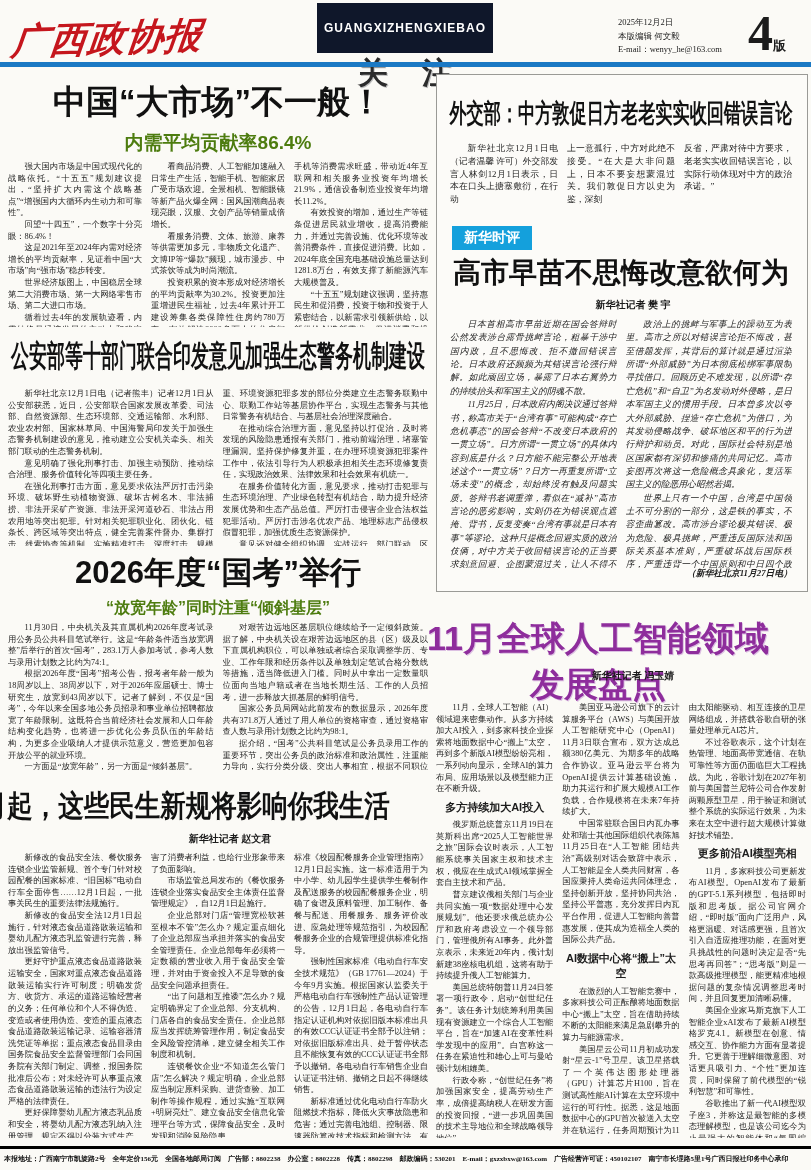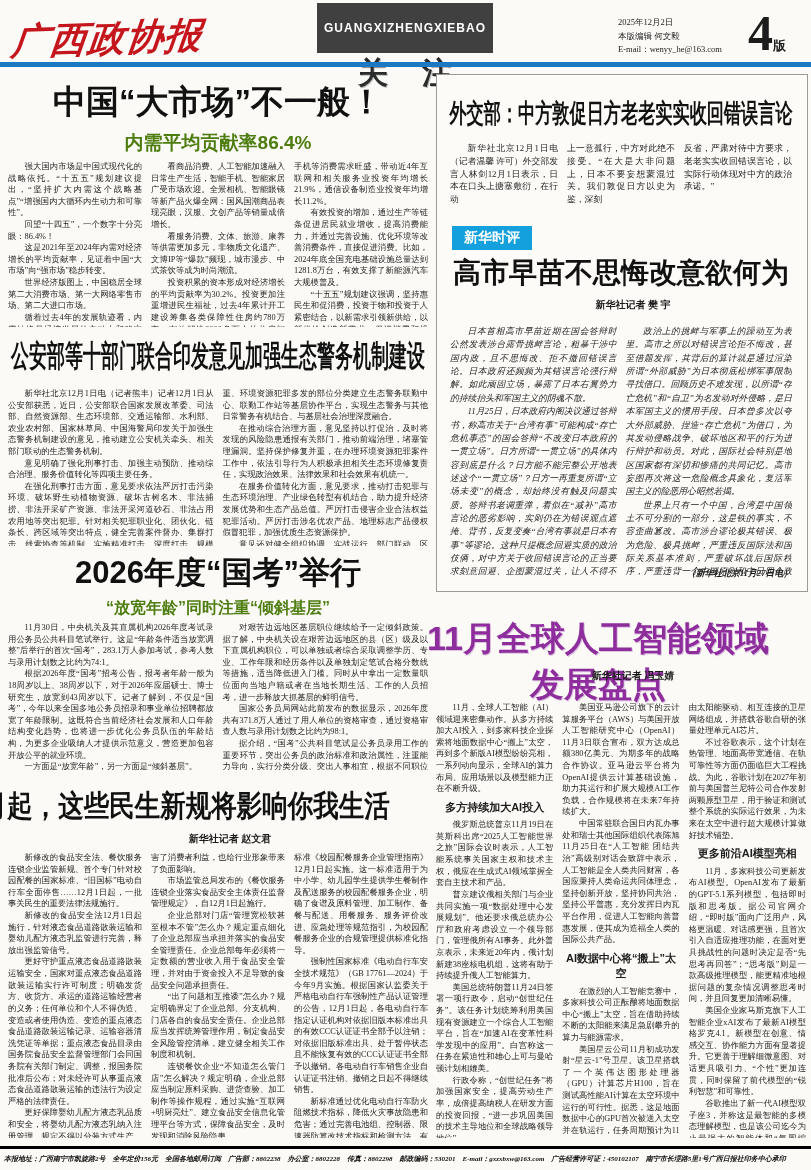--- a/index.html
+++ b/index.html
@@ -2,21 +2,21 @@
 <html><head>
 <meta charset="utf-8">
 <style>
   html,body{margin:0;padding:0;background:#d9d9d4;}
   .page{position:relative;width:811px;height:1170px;margin:0 auto;background:#fbfaf6;
         font-family:"Liberation Serif","DejaVu Serif",serif;color:#1c1c1c;overflow:hidden;}
   .abs{position:absolute;}
   
   .logo{font-size:37px;font-weight:900;color:#c5161d;font-style:italic;
         font-family:"DejaVu Serif",serif;transform:skewX(-8deg) rotate(-2deg);letter-spacing:1px;white-space:nowrap;}
-  .banner{display:inline-block;background:#404040;color:#fff;font-family:"Liberation Sans","DejaVu Sans",sans-serif;
+  .banner{display:inline-block;background:#0f172a;color:#fff;font-family:"Liberation Sans","DejaVu Sans",sans-serif;
         font-weight:bold;font-size:12px;padding:18px 7px;letter-spacing:1px;}
   .section-title{font-size:30px;font-weight:900;color:#2b2b2b;letter-spacing:34px;text-indent:34px;
         font-family:"Liberation Sans","DejaVu Sans",sans-serif;text-shadow:1px 1px 0 #bdbdbd;}
   .dateblock{font-size:8.5px;line-height:1.6;color:#222;}
   .pagenum{font-size:50px;font-weight:900;font-family:"Liberation Serif",serif;line-height:1;}
   .pagesuffix{font-size:13px;font-weight:bold;}
   .blue-rule{background:#1b79c4;height:5px;width:811px;}
   
   .h-sans{font-family:"Liberation Sans","DejaVu Sans",sans-serif;font-weight:900;color:#111;}
   .h-serif{font-family:"Liberation Serif","DejaVu Serif",serif;font-weight:900;color:#111;}
@@ -25,21 +25,21 @@
   .cx{display:inline-block;white-space:nowrap;transform-origin:center;}
   .red{color:#4d7c0f;}
   .purple{color:#8e2d9c;text-shadow:1px 1px 0 #dcc0e2;}
   .byline{font-weight:bold;font-size:10px;text-align:center;padding-left:12px;}
   
   .cols{display:flex;gap:9px;height:100%;}
   .cols>div{flex:1;overflow:hidden;}
   .colflow{font-size:8.3px;line-height:1.4;text-align:justify;}
   .colflow p{margin:0;text-indent:2em;}
   .cont p:first-child{text-indent:0;}
-  .kai{font-style:italic;font-size:8.8px;line-height:1.52;margin-top:7px;}
+  .kai{font-style:italic;font-size:8.8px;line-height:1.52;}
   .sm{font-size:8.8px;line-height:1.45;}
   .subhead{font-family:"Liberation Sans","DejaVu Sans",sans-serif;font-weight:bold;font-size:11px;
         text-align:center;margin:5px 0 4px 0;}
   .tail{font-style:italic;font-size:8.8px;font-weight:bold;text-align:right;}
   
   .rbox{border:1.2px solid #9a9a96;background:#fcfbf8;}
   .badge{display:inline-block;background:#14a0dc;color:#fff;font-family:"Liberation Sans","DejaVu Sans",sans-serif;
         font-weight:bold;font-size:14px;padding:3px 12px;}
   
   .footer{border-top:3px solid #000;font-size:7px;white-space:nowrap;overflow:hidden;
@@ -245,15 +245,15 @@
           <div>
               <p>11月，多家科技公司更新发布AI模型。OpenAI发布了最新的GPT-5.1系列模型，包括即时版和思考版。据公司官网介绍，“即时版”面向广泛用户，风格更温暖、对话感更强，且首次引入自适应推理功能，在面对更具挑战性的问题时决定是否“先思考再回答”；“思考版”则是一款高级推理模型，能更精准地根据问题的复杂情况调整思考时间，并且回复更加清晰易懂。</p>
               <p>美国企业家马斯克旗下人工智能企业xAI发布了最新AI模型格罗克4.1。新模型在创意、情感交互、协作能力方面有显著提升。它更善于理解细微意图、对话更具吸引力、“个性”更加连贯，同时保留了前代模型的“锐利智慧”和可靠性。</p>
               <p>谷歌推出了新一代AI模型双子座3，并称这是最智能的多模态理解模型，也是该公司迄今为止最强大的智能体和“氛围编程”模型，可提供更丰富的可视化和更深入的互动体验。随着该模型的推出，谷歌“迈出了通往通用人工智能（AGI）道路的又一大步”。</p>
             </div>
         </div>
       </div>
     </div>
   </section>
 
-  <div class="abs footer" style="left:0;top:1146px;width:803px;font-style:italic;">本报地址：广西南宁市凯旋路2号　全年定价156元　全国各地邮局订阅　广告部：8802238　办公室：8802228　传真：8802298　邮政编码：530201　E-mail：gxzxbxw@163.com　广告经营许可证：450102107　南宁市长堽路5里1号广西日报社印务中心承印</div>
+  <div class="abs footer" style="left:0;top:1146px;width:803px;">本报地址：广西南宁市凯旋路2号　全年定价156元　全国各地邮局订阅　广告部：8802238　办公室：8802228　传真：8802298　邮政编码：530201　E-mail：gxzxbxw@163.com　广告经营许可证：450102107　南宁市长堽路5里1号广西日报社印务中心承印</div>
 
 </div>
 
 </body></html>

